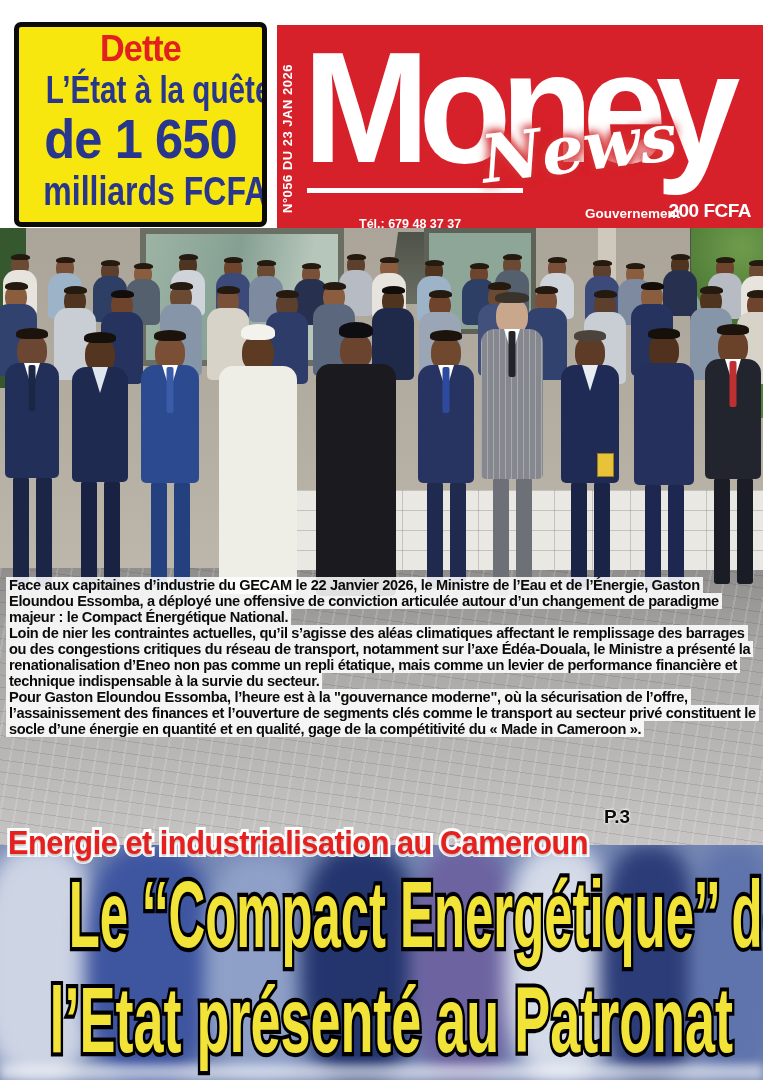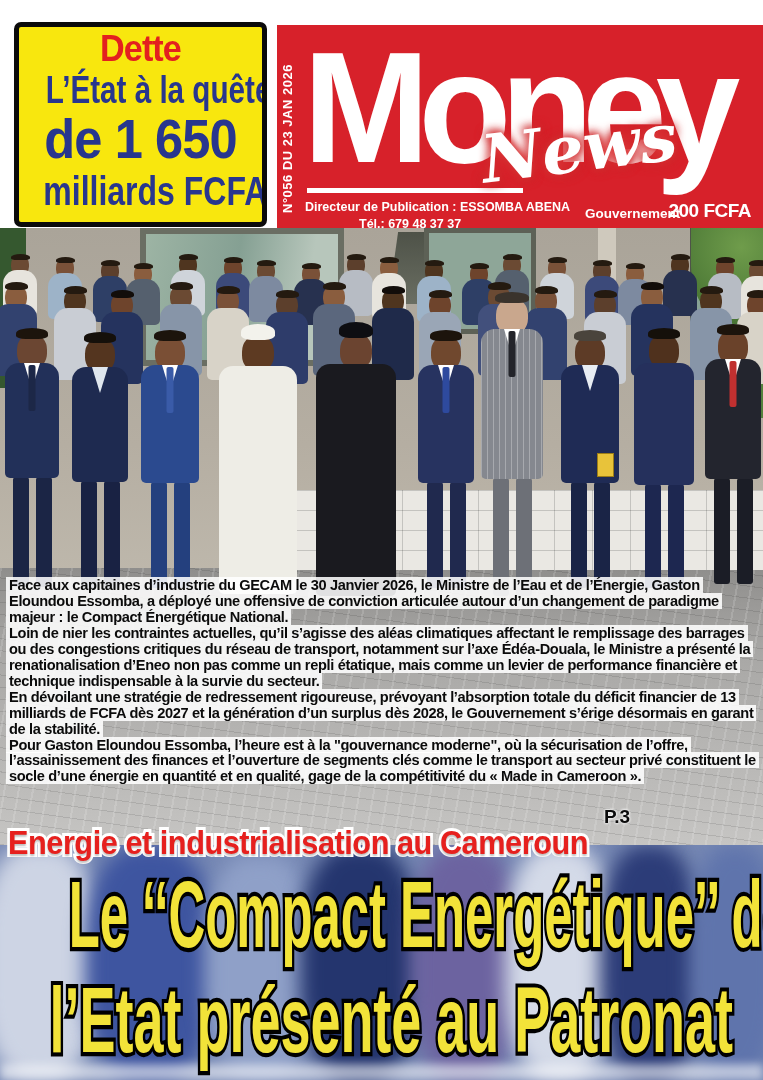--- a/index.html
+++ b/index.html
@@ -94,21 +94,20 @@
     <div class="t-kicker">Dette</div>
     <div class="t-l1">L’État à la quête</div>
     <div class="t-l2">de 1 650</div>
     <div class="t-l3">milliards FCFA</div>
   </div>
 
   <div class="masthead">
     <div class="money">Money</div>
     <div class="issue">N°056  DU 23 JAN 2026</div>
     <div class="mrule"></div>
-    <div class="publisher">Directeur de Publication :  ESSOMBA ABENA</div>
     <div class="phone">Tél.: 679 48 37 37</div>
     <div class="news">News</div>
     <div class="weekly">Gouvernement</div>
     <div class="price">200 FCFA</div>
   </div>
 
   <div class="photo">
     <div class="ph treeL"></div>
     <div class="ph win1"></div>
     <div class="ph awning"></div>
@@ -388,23 +387,22 @@
             <i class="tie" style="background:#c03030"></i>
           </i>
           <i class="lg" style="height:106px">
             <b style="background:#1b1d26"></b>
             <b style="background:#1b1d26"></b>
           </i>
         </div>
       </div>
 
     <div class="article">
-      <p><span class="strip">Face aux capitaines d’industrie du GECAM le 30 Janvier 2026, le Ministre de l’Eau et de l’Énergie, Gaston Eloundou Essomba, a déployé une offensive de conviction articulée autour d’un changement de paradigme majeur : le Compact Énergétique National.</span></p>
+      <p><span class="strip">Face aux capitaines d’industrie du GECAM le 22 Janvier 2026, le Ministre de l’Eau et de l’Énergie, Gaston Eloundou Essomba, a déployé une offensive de conviction articulée autour d’un changement de paradigme majeur : le Compact Énergétique National.</span></p>
       <p><span class="strip">Loin de nier les contraintes actuelles, qu’il s’agisse des aléas climatiques affectant le remplissage des barrages ou des congestions critiques du réseau de transport, notamment sur l’axe Édéa-Douala, le Ministre a présenté la renationalisation d’Eneo non pas comme un repli étatique, mais comme un levier de performance financière et technique indispensable à la survie du secteur.</span></p>
-      <p><span class="strip">En dévoilant une stratégie de redressement rigoureuse, prévoyant l’absorption totale du déficit financier de 13 milliards de FCFA dès 2027 et la génération d’un surplus dès 2028, le Gouvernement s’érige désormais en garant de la stabilité.</span></p>
       <p><span class="strip">Pour Gaston Eloundou Essomba, l’heure est à la "gouvernance moderne", où la sécurisation de l’offre, l’assainissement des finances et l’ouverture de segments clés comme le transport au secteur privé constituent le socle d’une énergie en quantité et en qualité, gage de la compétitivité du « Made in Cameroon ».</span></p>
     </div>
     <div class="pageref">P.3</div>
   </div>
 
   <div class="bottom">
     <div class="blob" style="left:-20px;top:0;width:120px;height:235px;background:#cdd4e4;"></div>
     <div class="blob" style="left:85px;top:0;width:130px;height:235px;background:#3e55a0;"></div>
     <div class="blob" style="left:205px;top:10px;width:110px;height:225px;background:#8fa0c8;"></div>
     <div class="blob" style="left:300px;top:0;width:120px;height:235px;background:#24356e;"></div>

